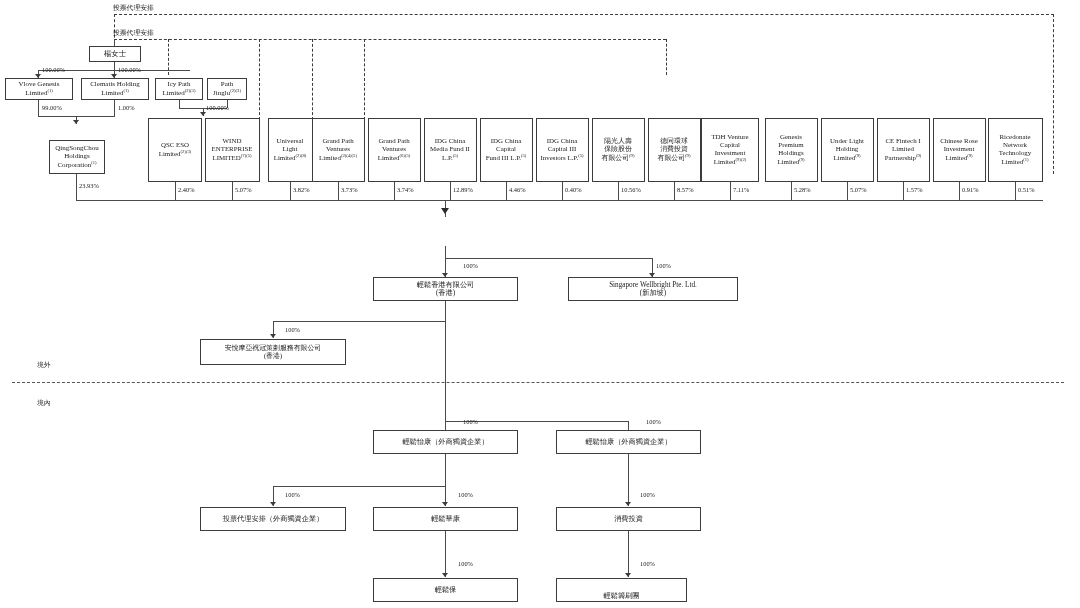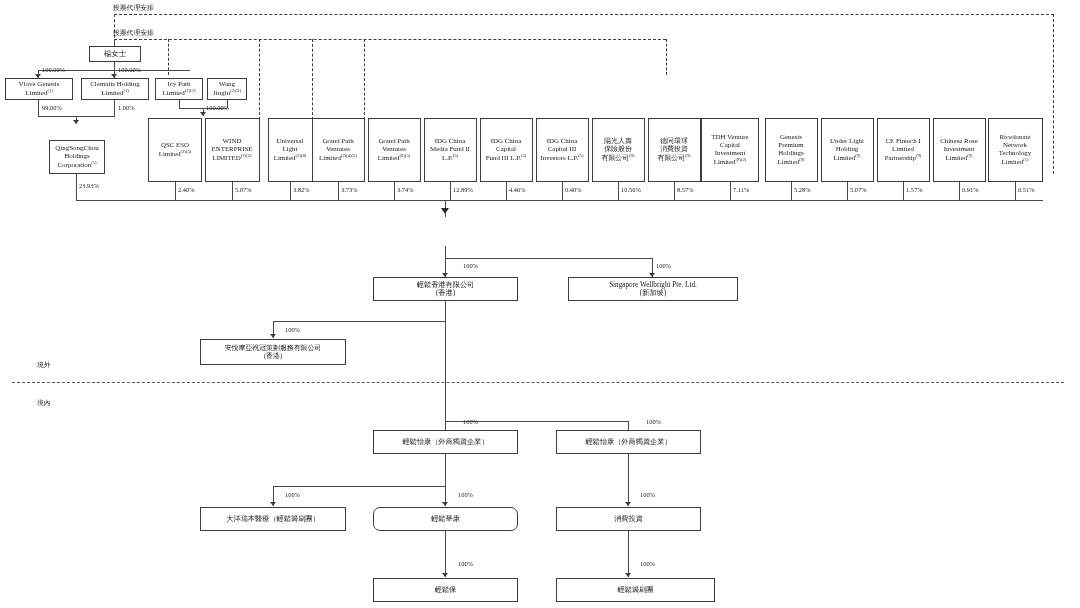--- a/index.html
+++ b/index.html
@@ -123,21 +123,21 @@
       </div>
     </div>
     <div class="box" style="left: 155px; top: 78px; width: 48px; height: 22px; font-size: 7px;">
       <div class="inner">
         <span class="en">Icy Path</span>
         <span class="en">Limited<span class="sup">(2)(3)</span></span>
       </div>
     </div>
     <div class="box" style="left: 207px; top: 78px; width: 40px; height: 22px; font-size: 7px;">
       <div class="inner">
-        <span class="en">Wang</span>
+        <span class="en">Path</span>
         <span class="en">Jinglu<span class="sup">(2)(3)</span></span>
       </div>
     </div>
     <div class="ln vl" style="left: 179px; top: 100px; height: 8px;"></div>
     <div class="ln vl" style="left: 227px; top: 100px; height: 8px;"></div>
     <div class="ln hl" style="left: 179px; top: 108px; width: 48px;"></div>
     <div class="ln vl" style="left: 203px; top: 108px; height: 8px;"></div>
     <div class="arrow" style="left: 200px; top: 112px;"></div>
     <div class="pct" style="left: 206px; top: 104px;">100.00%</div>
     <div class="box" style="left: 148px; top: 118px; width: 54px; height: 64px; font-size: 6.9px;">
@@ -354,42 +354,42 @@
     <div class="ln vl" style="left: 445px; top: 486px; height: 20px;"></div>
     <div class="arrow" style="left: 270px; top: 502px;"></div>
     <div class="arrow" style="left: 442px; top: 502px;"></div>
     <div class="pct" style="left: 285px; top: 491px;">100%</div>
     <div class="pct" style="left: 458px; top: 491px;">100%</div>
     <div class="ln vl" style="left: 628px; top: 454px; height: 52px;"></div>
     <div class="arrow" style="left: 625px; top: 502px;"></div>
     <div class="pct" style="left: 640px; top: 491px;">100%</div>
     <div class="box" style="left: 200px; top: 507px; width: 146px; height: 24px; font-size: 7.2px;">
       <div class="inner">
-        <span class="en">大洋瑞本醫療（輕鬆籌刷團）</span>
-      </div>
-    </div>
-    <div class="box" style="left: 373px; top: 507px; width: 145px; height: 24px; font-size: 7.2px; border-radius: 7px;">
+        <span class="en">投票代理安排（外商獨資企業）</span>
+      </div>
+    </div>
+    <div class="box" style="left: 373px; top: 507px; width: 145px; height: 24px; font-size: 7.2px;">
       <div class="inner">
         <span class="en">輕鬆華康</span>
       </div>
     </div>
     <div class="box" style="left: 556px; top: 507px; width: 145px; height: 24px; font-size: 7.2px;">
       <div class="inner">
         <span class="en">消費投資</span>
       </div>
     </div>
     <div class="ln vl" style="left: 445px; top: 531px; height: 46px;"></div>
     <div class="arrow" style="left: 442px; top: 573px;"></div>
     <div class="pct" style="left: 458px; top: 560px;">100%</div>
     <div class="ln vl" style="left: 628px; top: 531px; height: 46px;"></div>
     <div class="arrow" style="left: 625px; top: 573px;"></div>
     <div class="pct" style="left: 640px; top: 560px;">100%</div>
     <div class="box" style="left: 373px; top: 578px; width: 145px; height: 24px; font-size: 7.2px;">
       <div class="inner">
         <span class="en">輕鬆保</span>
       </div>
     </div>
-    <div class="box" style="left: 556px; top: 578px; width: 159px; height: 24px; font-size: 7.2px;">
+    <div class="box" style="left: 556px; top: 578px; width: 131px; height: 24px; font-size: 7.2px; align-items: flex-end;">
       <div class="inner">
         <span class="en">輕鬆籌刷團</span>
       </div>
     </div>
   </div>
 
 </body></html>

